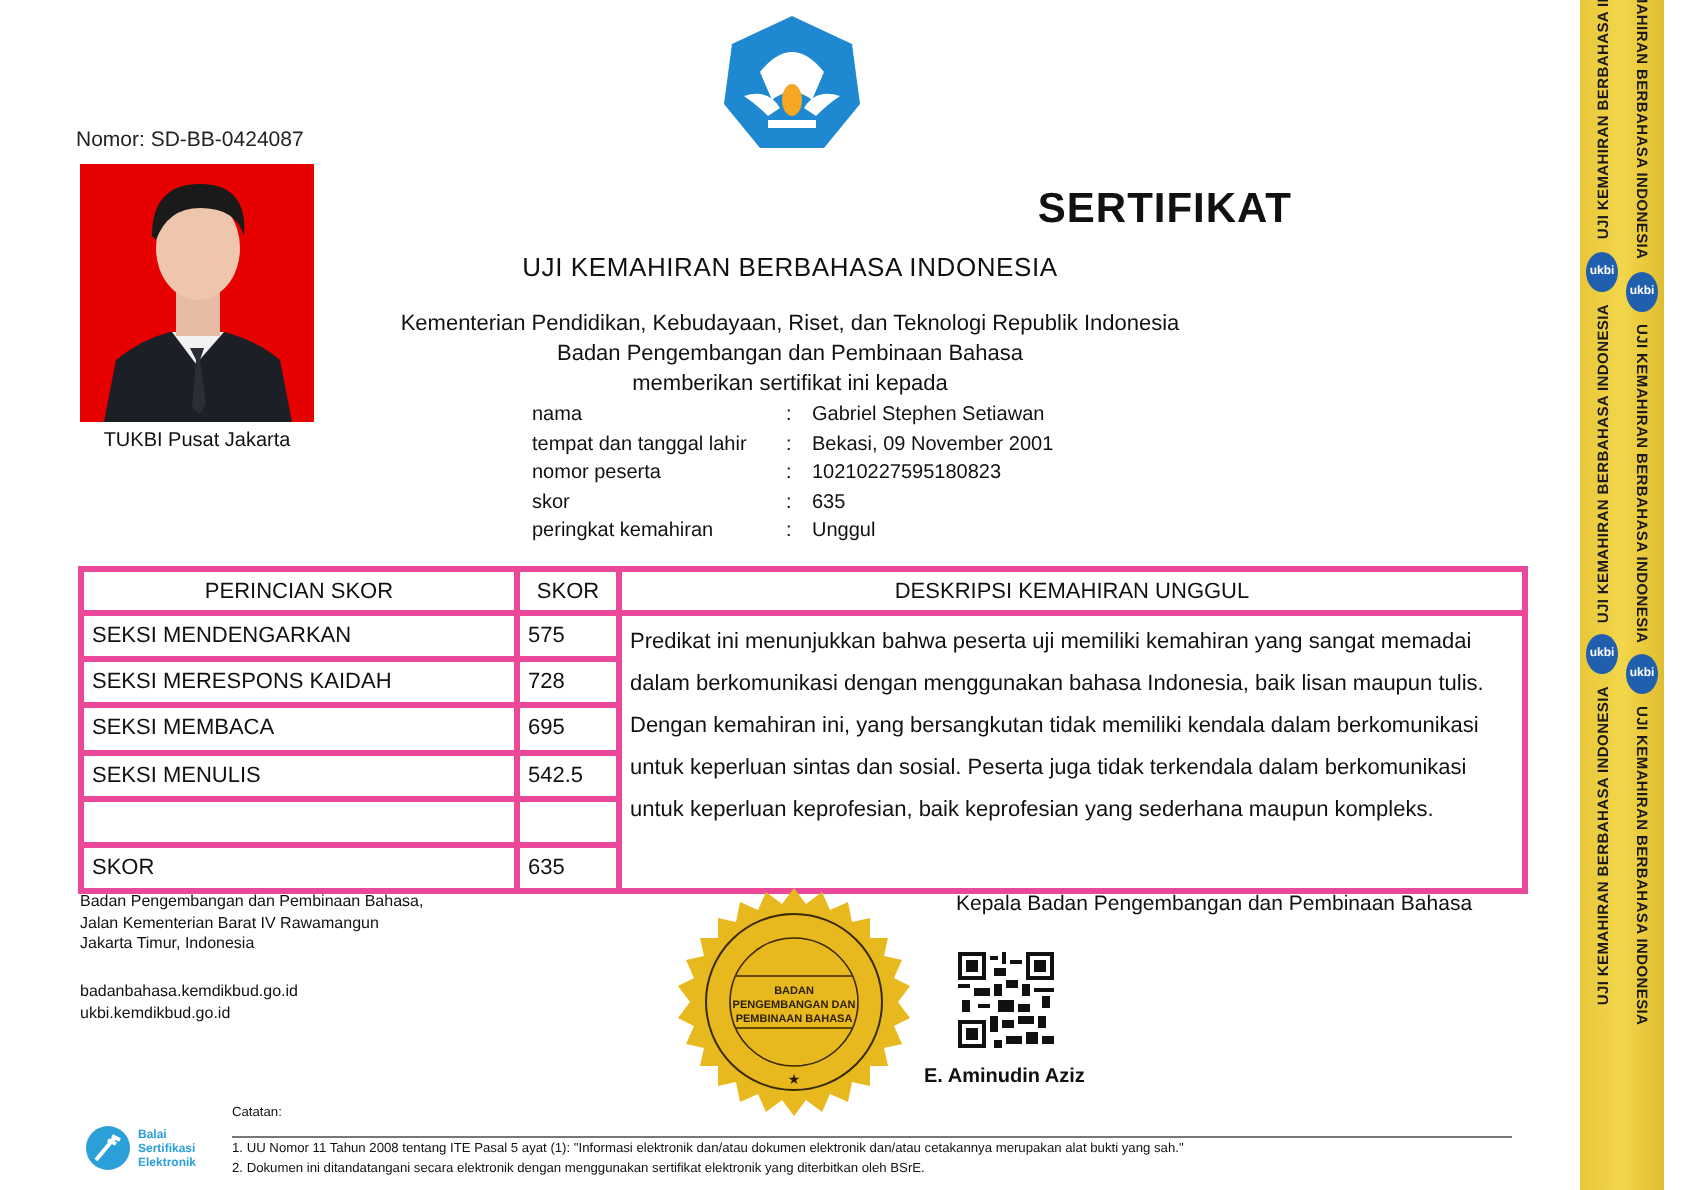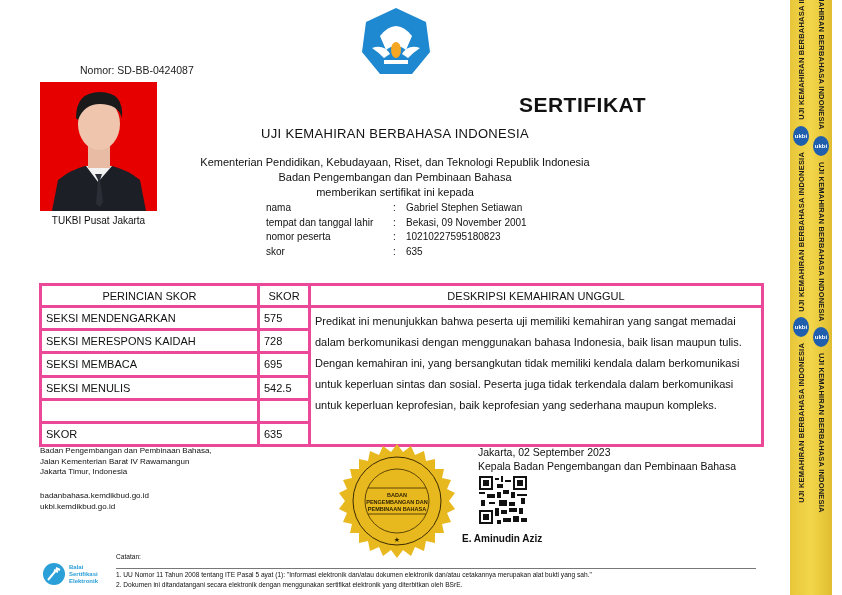--- a/index.html
+++ b/index.html
@@ -2,21 +2,21 @@
 <html><head>
 <meta charset="utf-8">
 <style>
   html, body { margin: 0; padding: 0; }
   body {
     width: 842px; height: 595px; position: relative; overflow: hidden;
     background: #ffffff; color: #111;
     font-family: "Liberation Sans", "DejaVu Sans", sans-serif;
   }
   .abs { position: absolute; }
-  .nomor { left: 38px; top: 64px; font-size: 10.5px; color: #222; margin-left: 42px; }
+  .nomor { left: 38px; top: 64px; font-size: 10.5px; color: #222; }
   .photo { left: 40px; top: 82px; width: 117px; height: 129px; background: #e60000; overflow: hidden; }
   .photo-caption { left: 40px; top: 215px; width: 117px; text-align: center; font-size: 10px; }
   .logo { left: 360px; top: 6px; width: 72px; height: 72px; }
   .title { left: 0; width: 646px; top: 93px; text-align: right; font-size: 21px; font-weight: bold; letter-spacing: 0.5px; }
   .subtitle { left: 0; width: 790px; top: 126px; text-align: center; font-size: 13px; letter-spacing: 0.3px; }
   .issuer { left: 0; width: 790px; top: 155px; text-align: center; font-size: 11px; line-height: 15px; }
   .info { left: 266px; top: 201px; font-size: 10px; line-height: 14.6px; }
   .info table { border-collapse: collapse; }
   .info td { padding: 0; vertical-align: top; }
   .info td.k { width: 127px; }
@@ -96,20 +96,25 @@
     <tr>
           <td class="k">nomor peserta</td>
           <td class="c">:</td>
           <td>10210227595180823</td>
         </tr>
     <tr>
           <td class="k">skor</td>
           <td class="c">:</td>
           <td>635</td>
         </tr>
+    <tr>
+          <td class="k">peringkat kemahiran</td>
+          <td class="c">:</td>
+          <td>Unggul</td>
+        </tr>
   </tbody>
     </table>
 </div>
 
 <table class="abs score-table">
   <tbody>
       <tr>
     <th class="col1">PERINCIAN SKOR</th>
     <th class="col2">SKOR</th>
     <th class="col3">DESKRIPSI KEMAHIRAN UNGGUL</th>
@@ -160,21 +165,20 @@
     <line x1="30" y1="46" x2="88" y2="46" stroke="#3a2a00" stroke-width="0.8"></line>
     <line x1="30" y1="72" x2="88" y2="72" stroke="#3a2a00" stroke-width="0.8"></line>
     <text x="59" y="55" font-size="5.5" font-weight="bold" text-anchor="middle" fill="#2a1f00" font-family="Liberation Sans, sans-serif">BADAN</text>
     <text x="59" y="62" font-size="5.5" font-weight="bold" text-anchor="middle" fill="#2a1f00" font-family="Liberation Sans, sans-serif">PENGEMBANGAN DAN</text>
     <text x="59" y="69" font-size="5.5" font-weight="bold" text-anchor="middle" fill="#2a1f00" font-family="Liberation Sans, sans-serif">PEMBINAAN BAHASA</text>
     <text x="59" y="100" font-size="7" text-anchor="middle" fill="#2a1f00">★</text>
   </svg>
 </div>
 
 <div class="abs sign">
-  <div>Jakarta, 02 September 2023</div>
   <div>Kepala Badan Pengembangan dan Pembinaan Bahasa</div>
 </div>
 <div class="abs qr">
   <svg width="48" height="48" viewBox="0 0 24 24" shape-rendering="crispEdges">
     <rect width="24" height="24" fill="#fff"></rect>
     <g fill="#111">
       <rect x="0" y="0" width="7" height="7"></rect>
         <rect x="1" y="1" width="5" height="5" fill="#fff"></rect>
         <rect x="2" y="2" width="3" height="3"></rect>
       <rect x="17" y="0" width="7" height="7"></rect>

